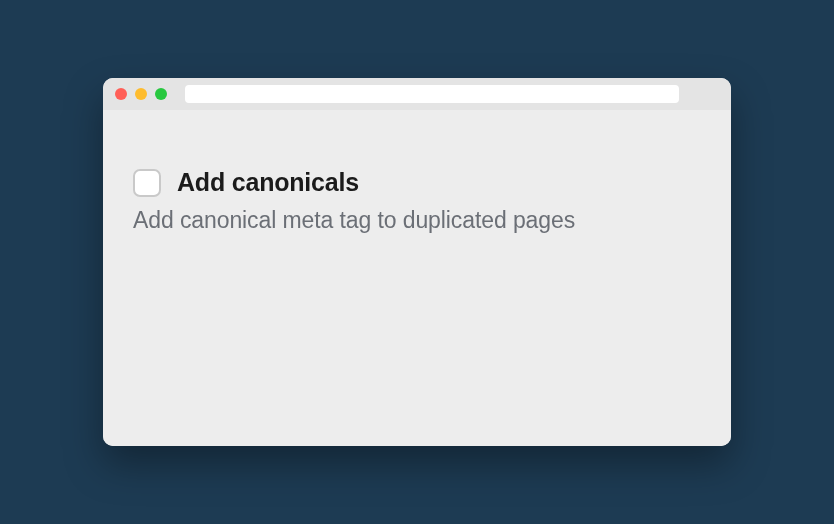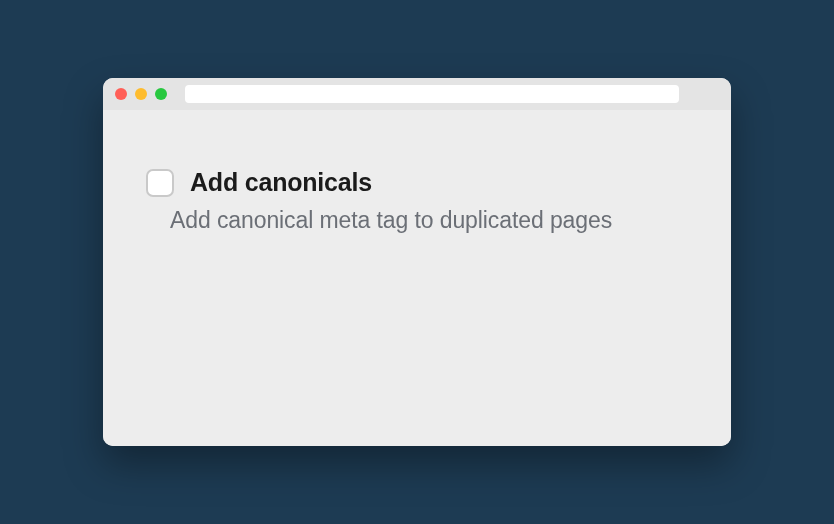--- a/index.html
+++ b/index.html
@@ -42,21 +42,21 @@
     .url-bar {
       flex: 1;
       height: 18px;
       background: #ffffff;
       border-radius: 4px;
       margin-left: 10px;
       margin-right: 40px;
     }
     .content {
       flex: 1;
-      padding: 58px 30px 30px 43px;
+      padding: 58px 30px 30px 30px;
       background: #ededed;
     }
     .option {
       margin-bottom: 82px;
     }
     .option-head {
       display: flex;
       align-items: center;
       gap: 16px;
     }
@@ -82,21 +82,20 @@
       font-size: 25px;
       font-weight: 700;
       color: #1b1b1b;
       letter-spacing: -0.2px;
     }
     .opt-desc {
       font-size: 23px;
       color: #6b6f76;
       margin-top: 10px;
       letter-spacing: -0.1px;
-      margin-left: 24px;
     }
   </style>
 </head>
 <body>
 
 <div class="window">
   <div class="titlebar">
     <div class="traffic">
       <div class="dot red"></div>
       <div class="dot yellow"></div>

